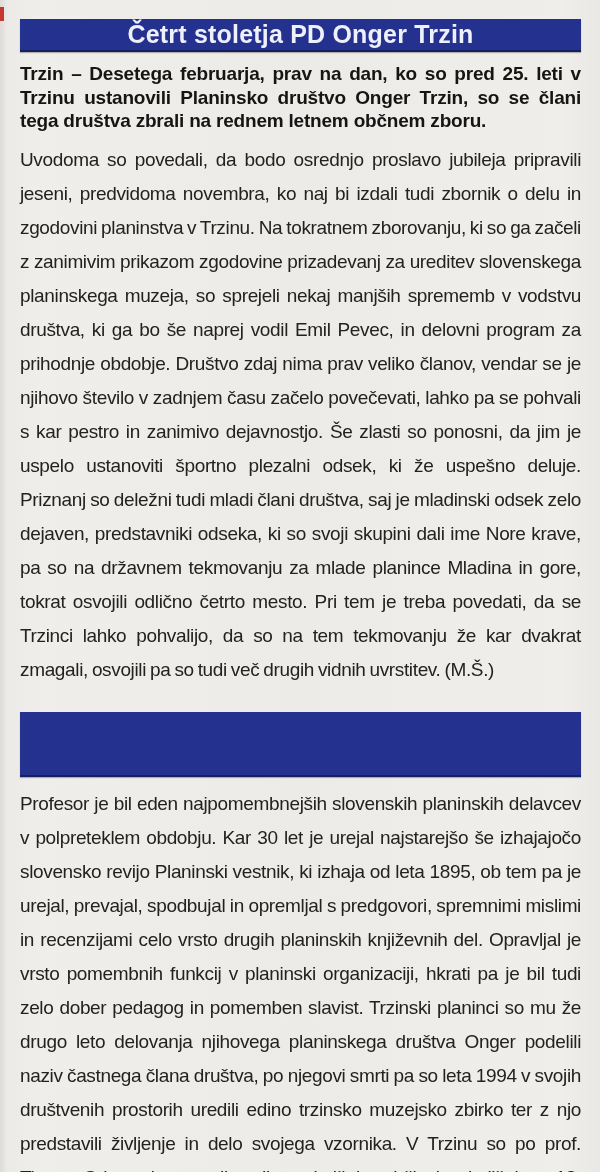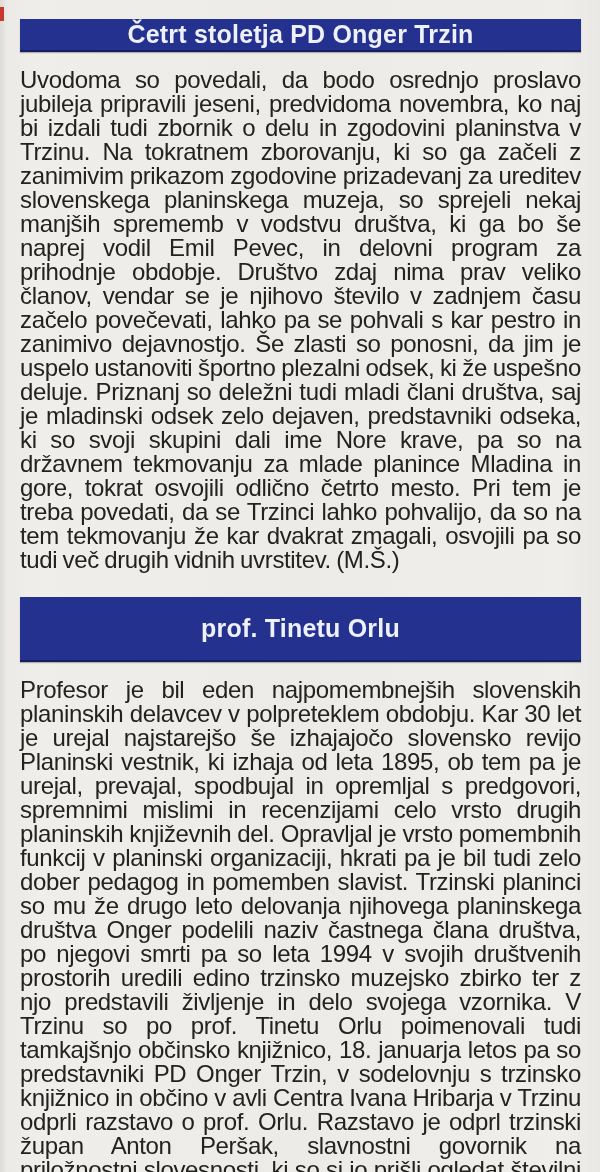--- a/index.html
+++ b/index.html
@@ -66,24 +66,24 @@
     width: 561px;
     font-weight: bold;
     font-size: 19px;
     line-height: 23.5px;
     letter-spacing: -0.2px;
     text-align: justify;
     color: #151515;
   }
 
   .body-text {
-    margin-top: 16px;
+    margin-top: 10px;
     width: 561px;
-    font-size: 24px;
-    line-height: 24px;
+    font-size: 19px;
+    line-height: 34px;
     letter-spacing: -0.35px;
     word-spacing: -1px;
     text-align: justify;
     color: #222220;
   }
 
   .article-2 { margin-top: 25px; }
 
   .byline {
     width: 561px;
@@ -102,26 +102,26 @@
 <div class="page">
 
   <div class="scan-mark-red"></div>
 
   <article class="article-1">
     <header class="banner banner-single">
       <h1>
         <span>Četrt stoletja PD Onger Trzin</span>
       </h1>
     </header>
+    <p class="lead">Trzin – Desetega februarja, prav na dan, ko so pred 25. leti v Trzinu ustanovili Planinsko društvo Onger Trzin, so se člani tega društva zbrali na rednem letnem občnem zboru.</p>
     <p class="body-text">Uvodoma so povedali, da bodo osrednjo proslavo jubileja pripravili jeseni, predvidoma novembra, ko naj bi izdali tudi zbornik o delu in zgodovini planinstva v Trzinu. Na tokratnem zborovanju, ki so ga začeli z zanimivim prikazom zgodovine prizadevanj za ureditev slovenskega planinskega muzeja, so sprejeli nekaj manjših sprememb v vodstvu društva, ki ga bo še naprej vodil Emil Pevec, in delovni program za prihodnje obdobje. Društvo zdaj nima prav veliko članov, vendar se je njihovo število v zadnjem času začelo povečevati, lahko pa se pohvali s kar pestro in zanimivo dejavnostjo. Še zlasti so ponosni, da jim je uspelo ustanoviti športno plezalni odsek, ki že uspešno deluje. Priznanj so deležni tudi mladi člani društva, saj je mladinski odsek zelo dejaven, predstavniki odseka, ki so svoji skupini dali ime Nore krave, pa so na državnem tekmovanju za mlade planince Mladina in gore, tokrat osvojili odlično četrto mesto. Pri tem je treba povedati, da se Trzinci lahko pohvalijo, da so na tem tekmovanju že kar dvakrat zmagali, osvojili pa so tudi več drugih vidnih uvrstitev. (M.Š.)</p>
   </article>
 
   <article class="article-2">
     <header class="banner banner-double">
       <h1>
-        <span>prof. Tinetu Orlu</span>
       </h1>
     </header>
     <p class="body-text">Profesor je bil eden najpomembnejših slovenskih planinskih delavcev v polpreteklem obdobju. Kar 30 let je urejal najstarejšo še izhajajočo slovensko revijo Planinski vestnik, ki izhaja od leta 1895, ob tem pa je urejal, prevajal, spodbujal in opremljal s predgovori, spremnimi mislimi in recenzijami celo vrsto drugih planinskih književnih del. Opravljal je vrsto pomembnih funkcij v planinski organizaciji, hkrati pa je bil tudi zelo dober pedagog in pomemben slavist. Trzinski planinci so mu že drugo leto delovanja njihovega planinskega društva Onger podelili naziv častnega člana društva, po njegovi smrti pa so leta 1994 v svojih društvenih prostorih uredili edino trzinsko muzejsko zbirko ter z njo predstavili življenje in delo svojega vzornika. V Trzinu so po prof. Tinetu Orlu poimenovali tudi tamkajšnjo občinsko knjižnico, 18. januarja letos pa so predstavniki PD Onger Trzin, v sodelovnju s trzinsko knjižnico in občino v avli Centra Ivana Hribarja v Trzinu odprli razstavo o prof. Orlu. Razstavo je odprl trzinski župan Anton Peršak, slavnostni govornik na priložnostni slovesnosti, ki so si jo prišli ogledat številni Trzinci, planinci in sorodniki prof. Tineta Orla, pa je bil predsednik PD Onger Trzin Emil Pevec. Ker je zdaj Emil tehnični urednik Planinskega vestnika, se je v svojem govoru dotaknil pomena Planinskega vestnika ter razlik in podobnosti pri njegovem urejanju zdaj in v času prof. Orla.</p>
     <p class="byline">Pripravil: Miro Štebe</p>
   </article>
 
 </div>
 
 </body></html>

